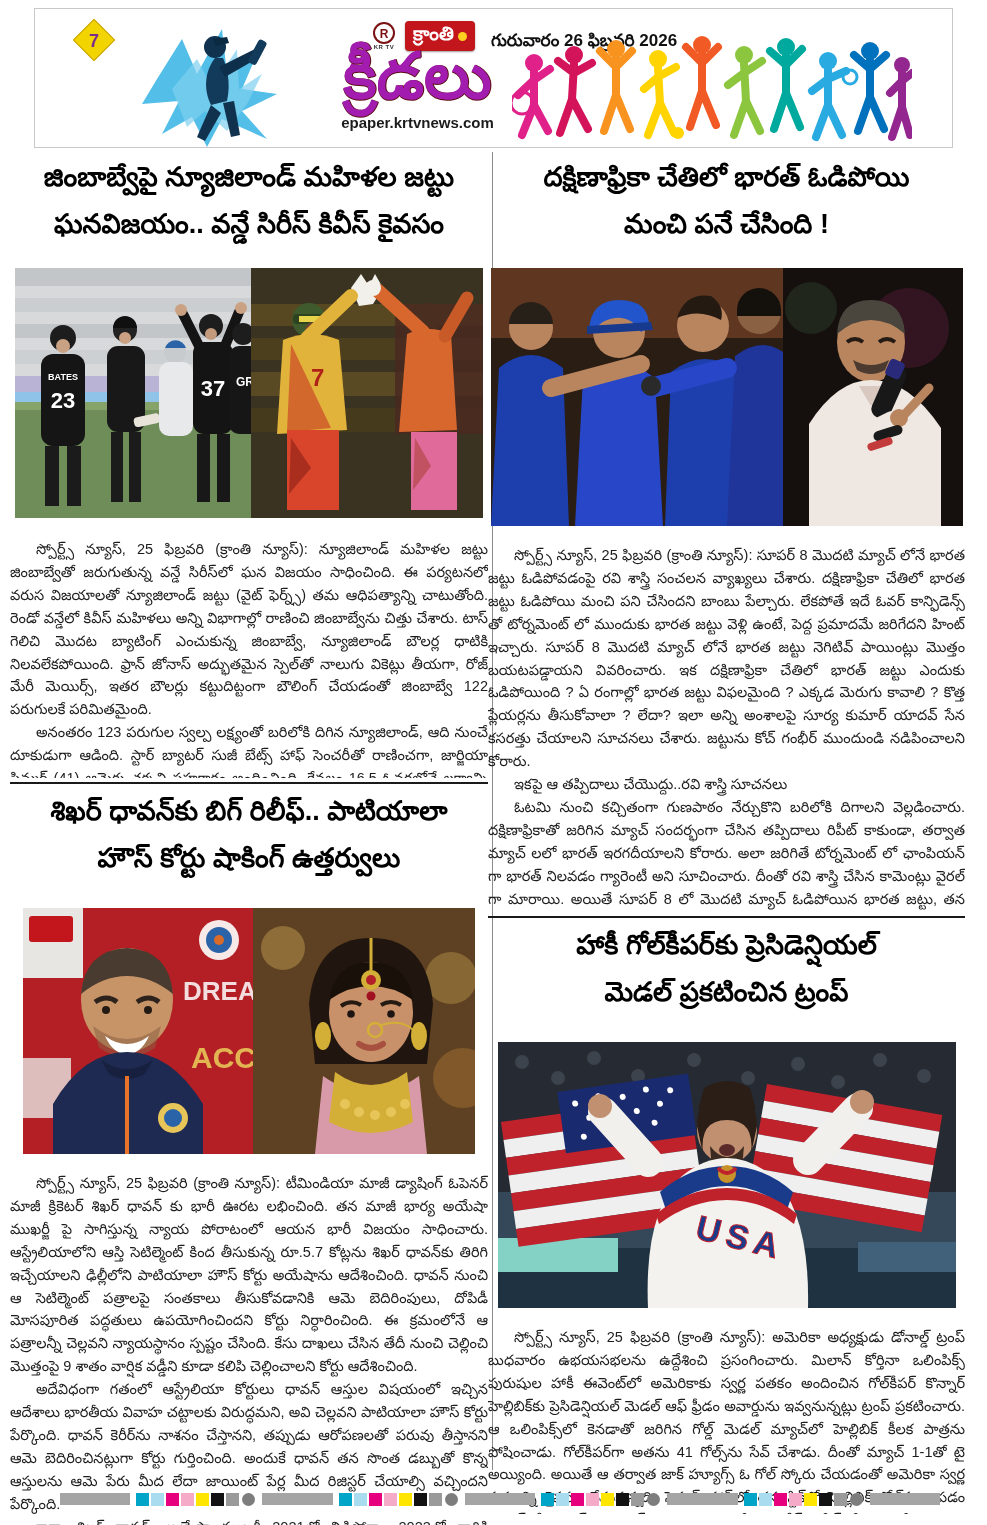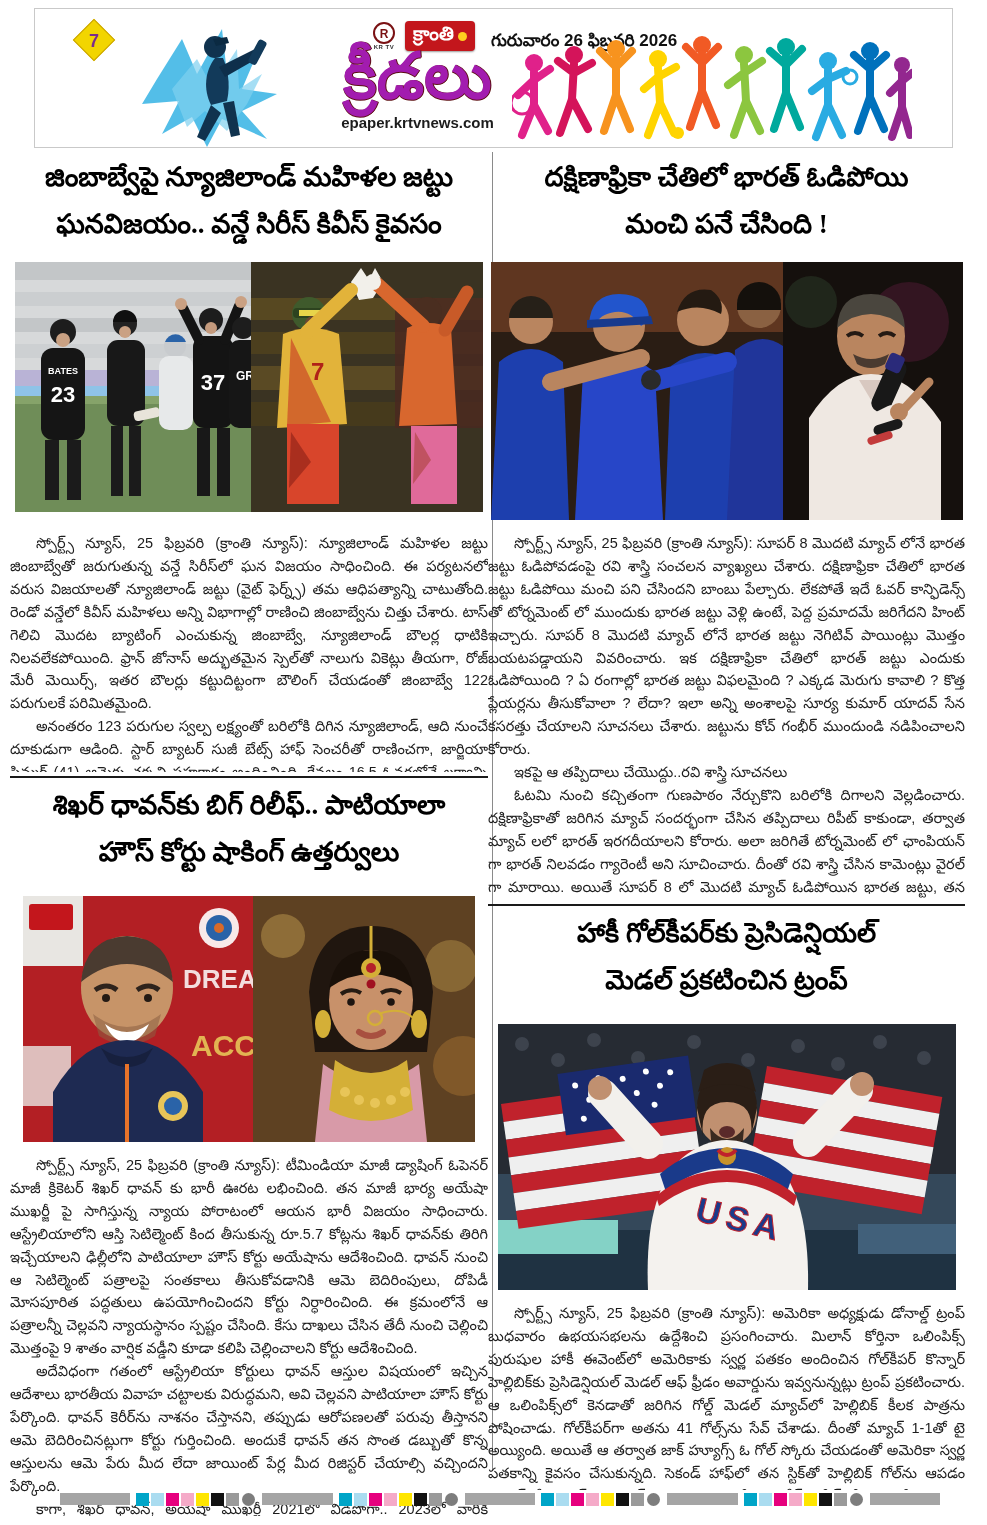--- a/index.html
+++ b/index.html
@@ -31,24 +31,24 @@
   .masthead .site { margin-top:4px; font-size:15px; font-weight:bold; color:#1c1c1c;text-align:center; }
   .sports-collage { position:absolute; right:40px; top:16px; }
 
   
   .vdivider { position:absolute; left:492px; top:152px; width:1px; height:1318px; background:#8a8a8a; }
   .col { position:absolute; top:150px; }
   .col.left  { left:10px;  width:478px; }
   .col.right { left:488px; width:477px; }
 
   .hl { text-align:center; font-weight:bold; color:#000; font-size:27px; line-height:1.75;
-    overflow:hidden;font-family:Liberation Serif, serif; }
+    overflow:hidden; }
   .hl-box1 { height:100px; padding-top:4px; }
   .rule { border-top:2px solid #1a1a1a; margin:4px 0 4px 0; }
-  .photo { position:relative; overflow:hidden; margin:12px auto; }
+  .photo { position:relative; overflow:hidden; margin:18px auto; }
   .body-box { overflow:hidden; text-align:justify; color:#1c1c1c; font-size:14.5px;
     line-height:1.58; }
   .body-box p { text-indent:26px; }
   .subhead-line { text-indent:26px; }
 
   
   .colorbar { position:absolute; left:55px; right:42px; top:1492px; height:14px;
     display:flex; align-items:center; }
   .cb-bar { flex:1; height:12px; background:#a5a5a5; margin:0 5px; }
   .cb-sq { width:13px; height:13px; margin:0 1px; flex:0 0 auto; }

